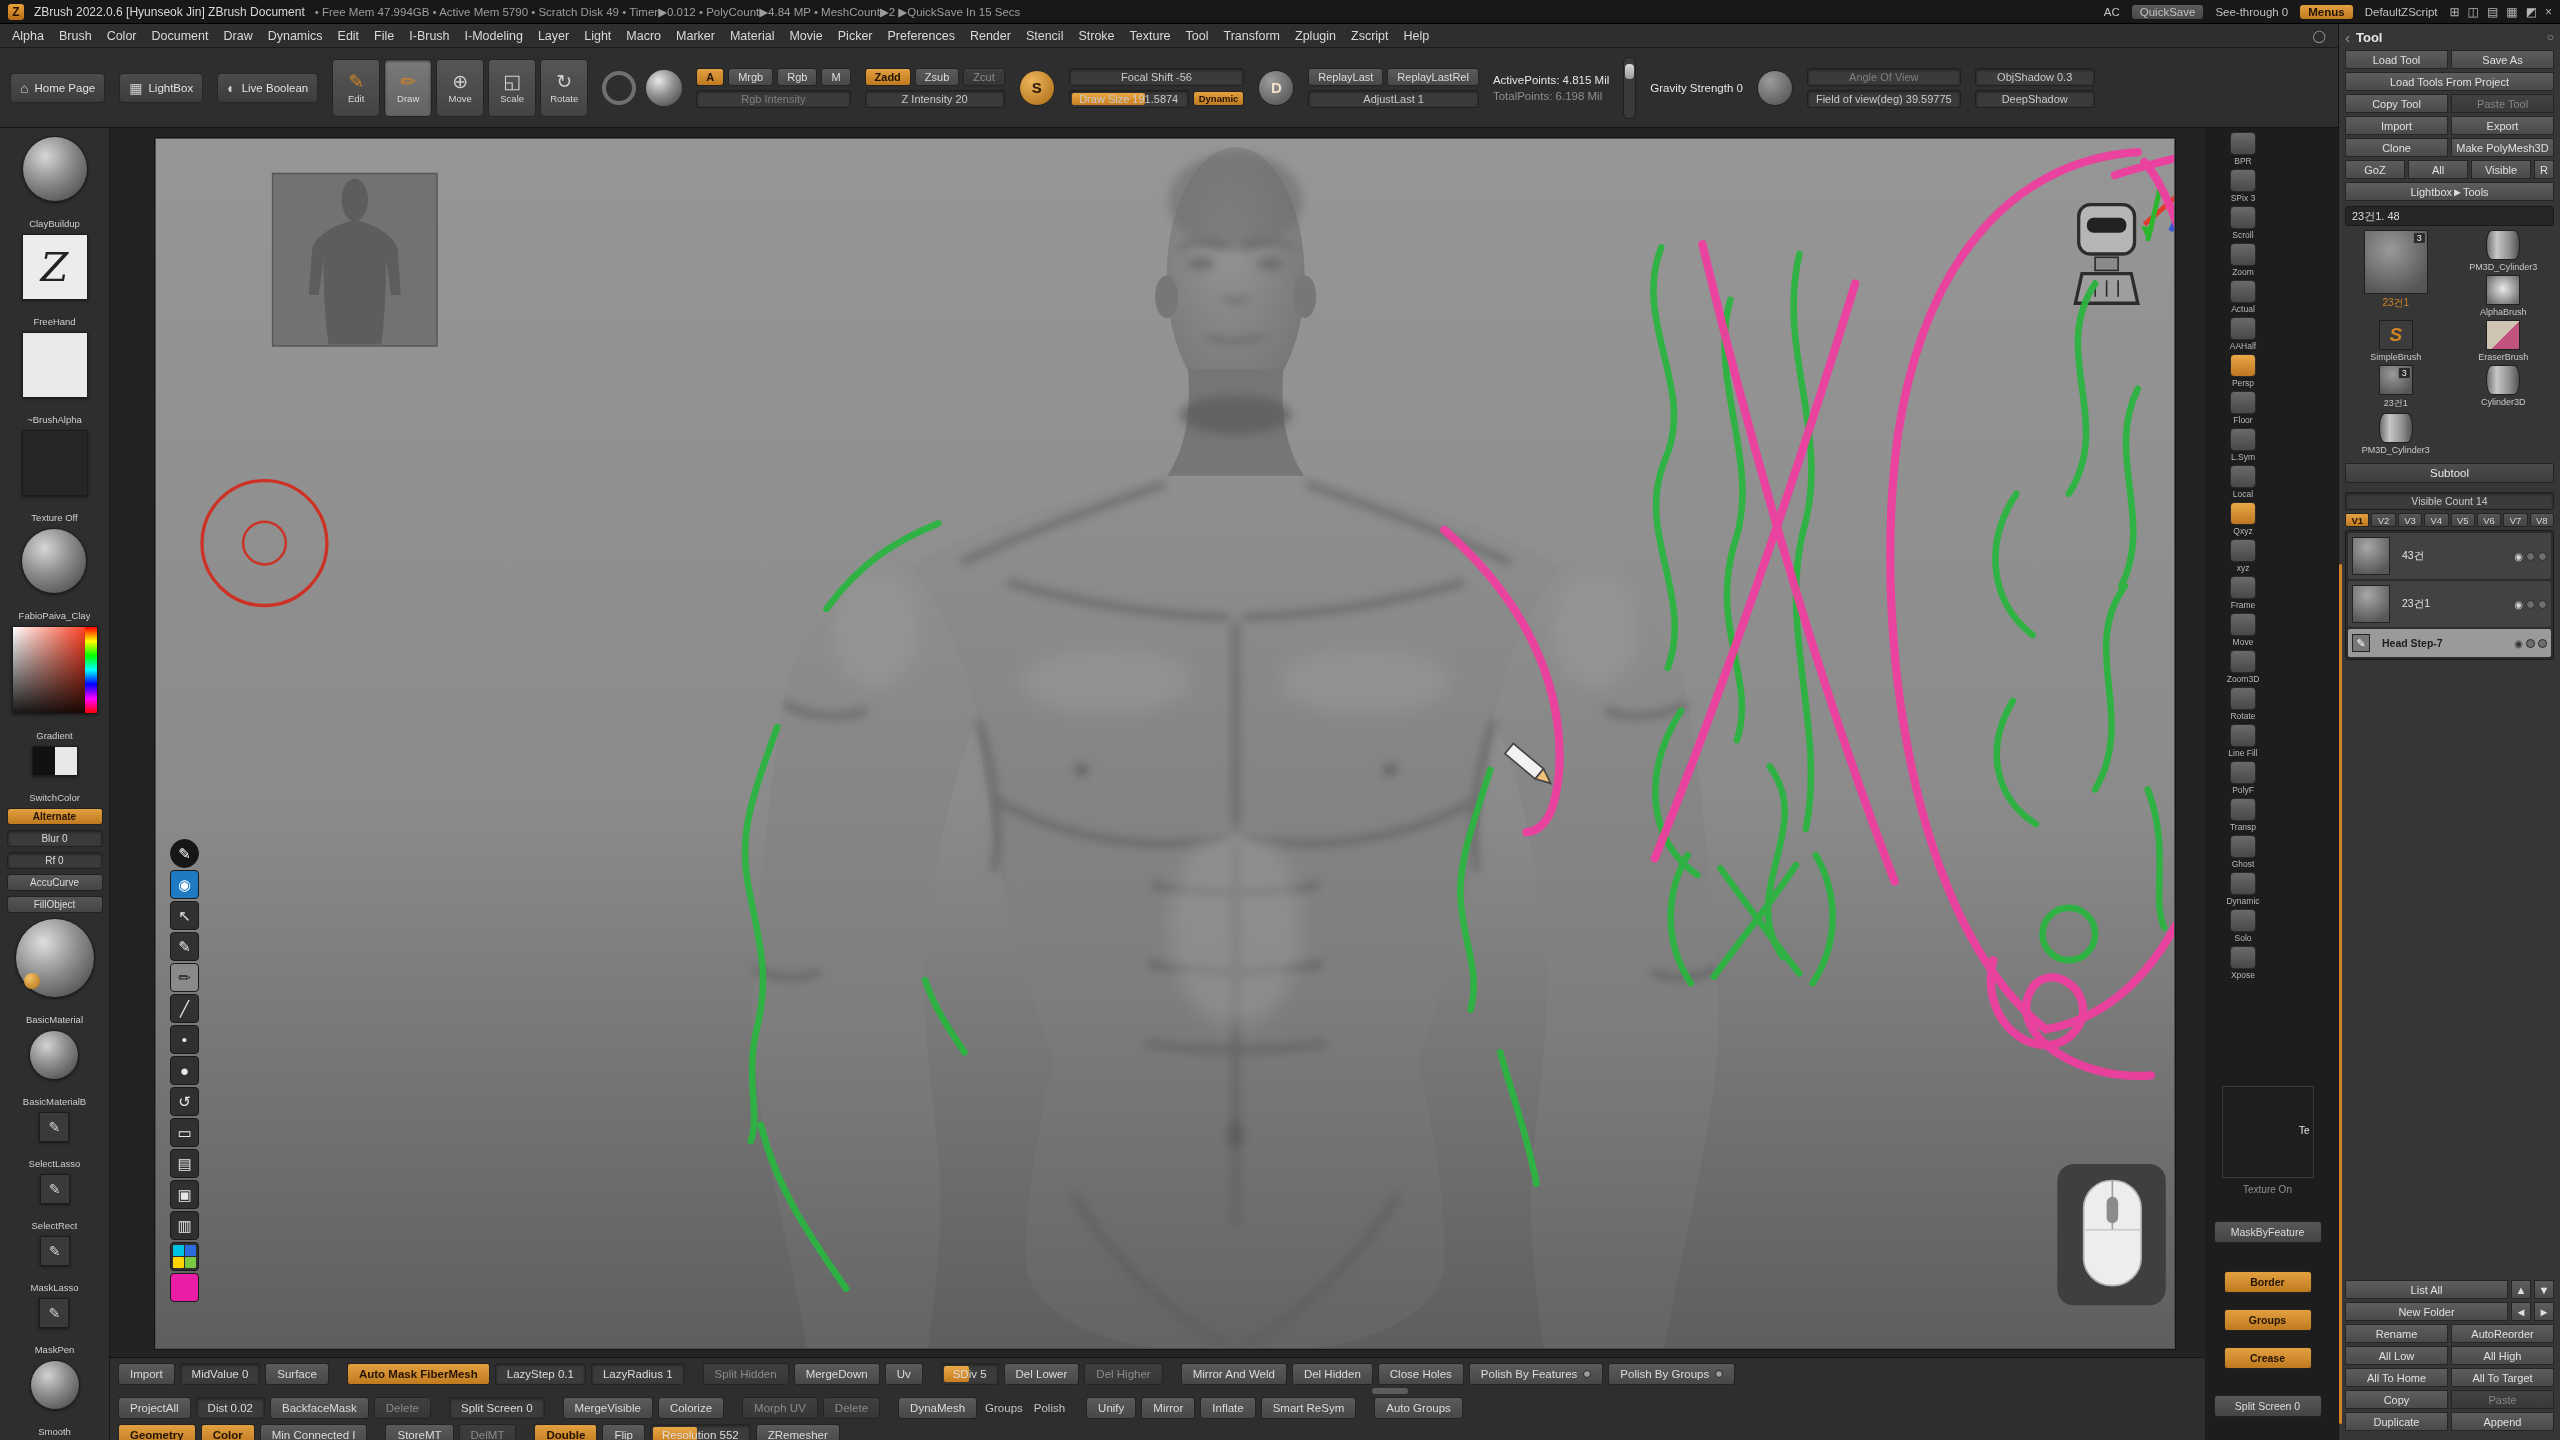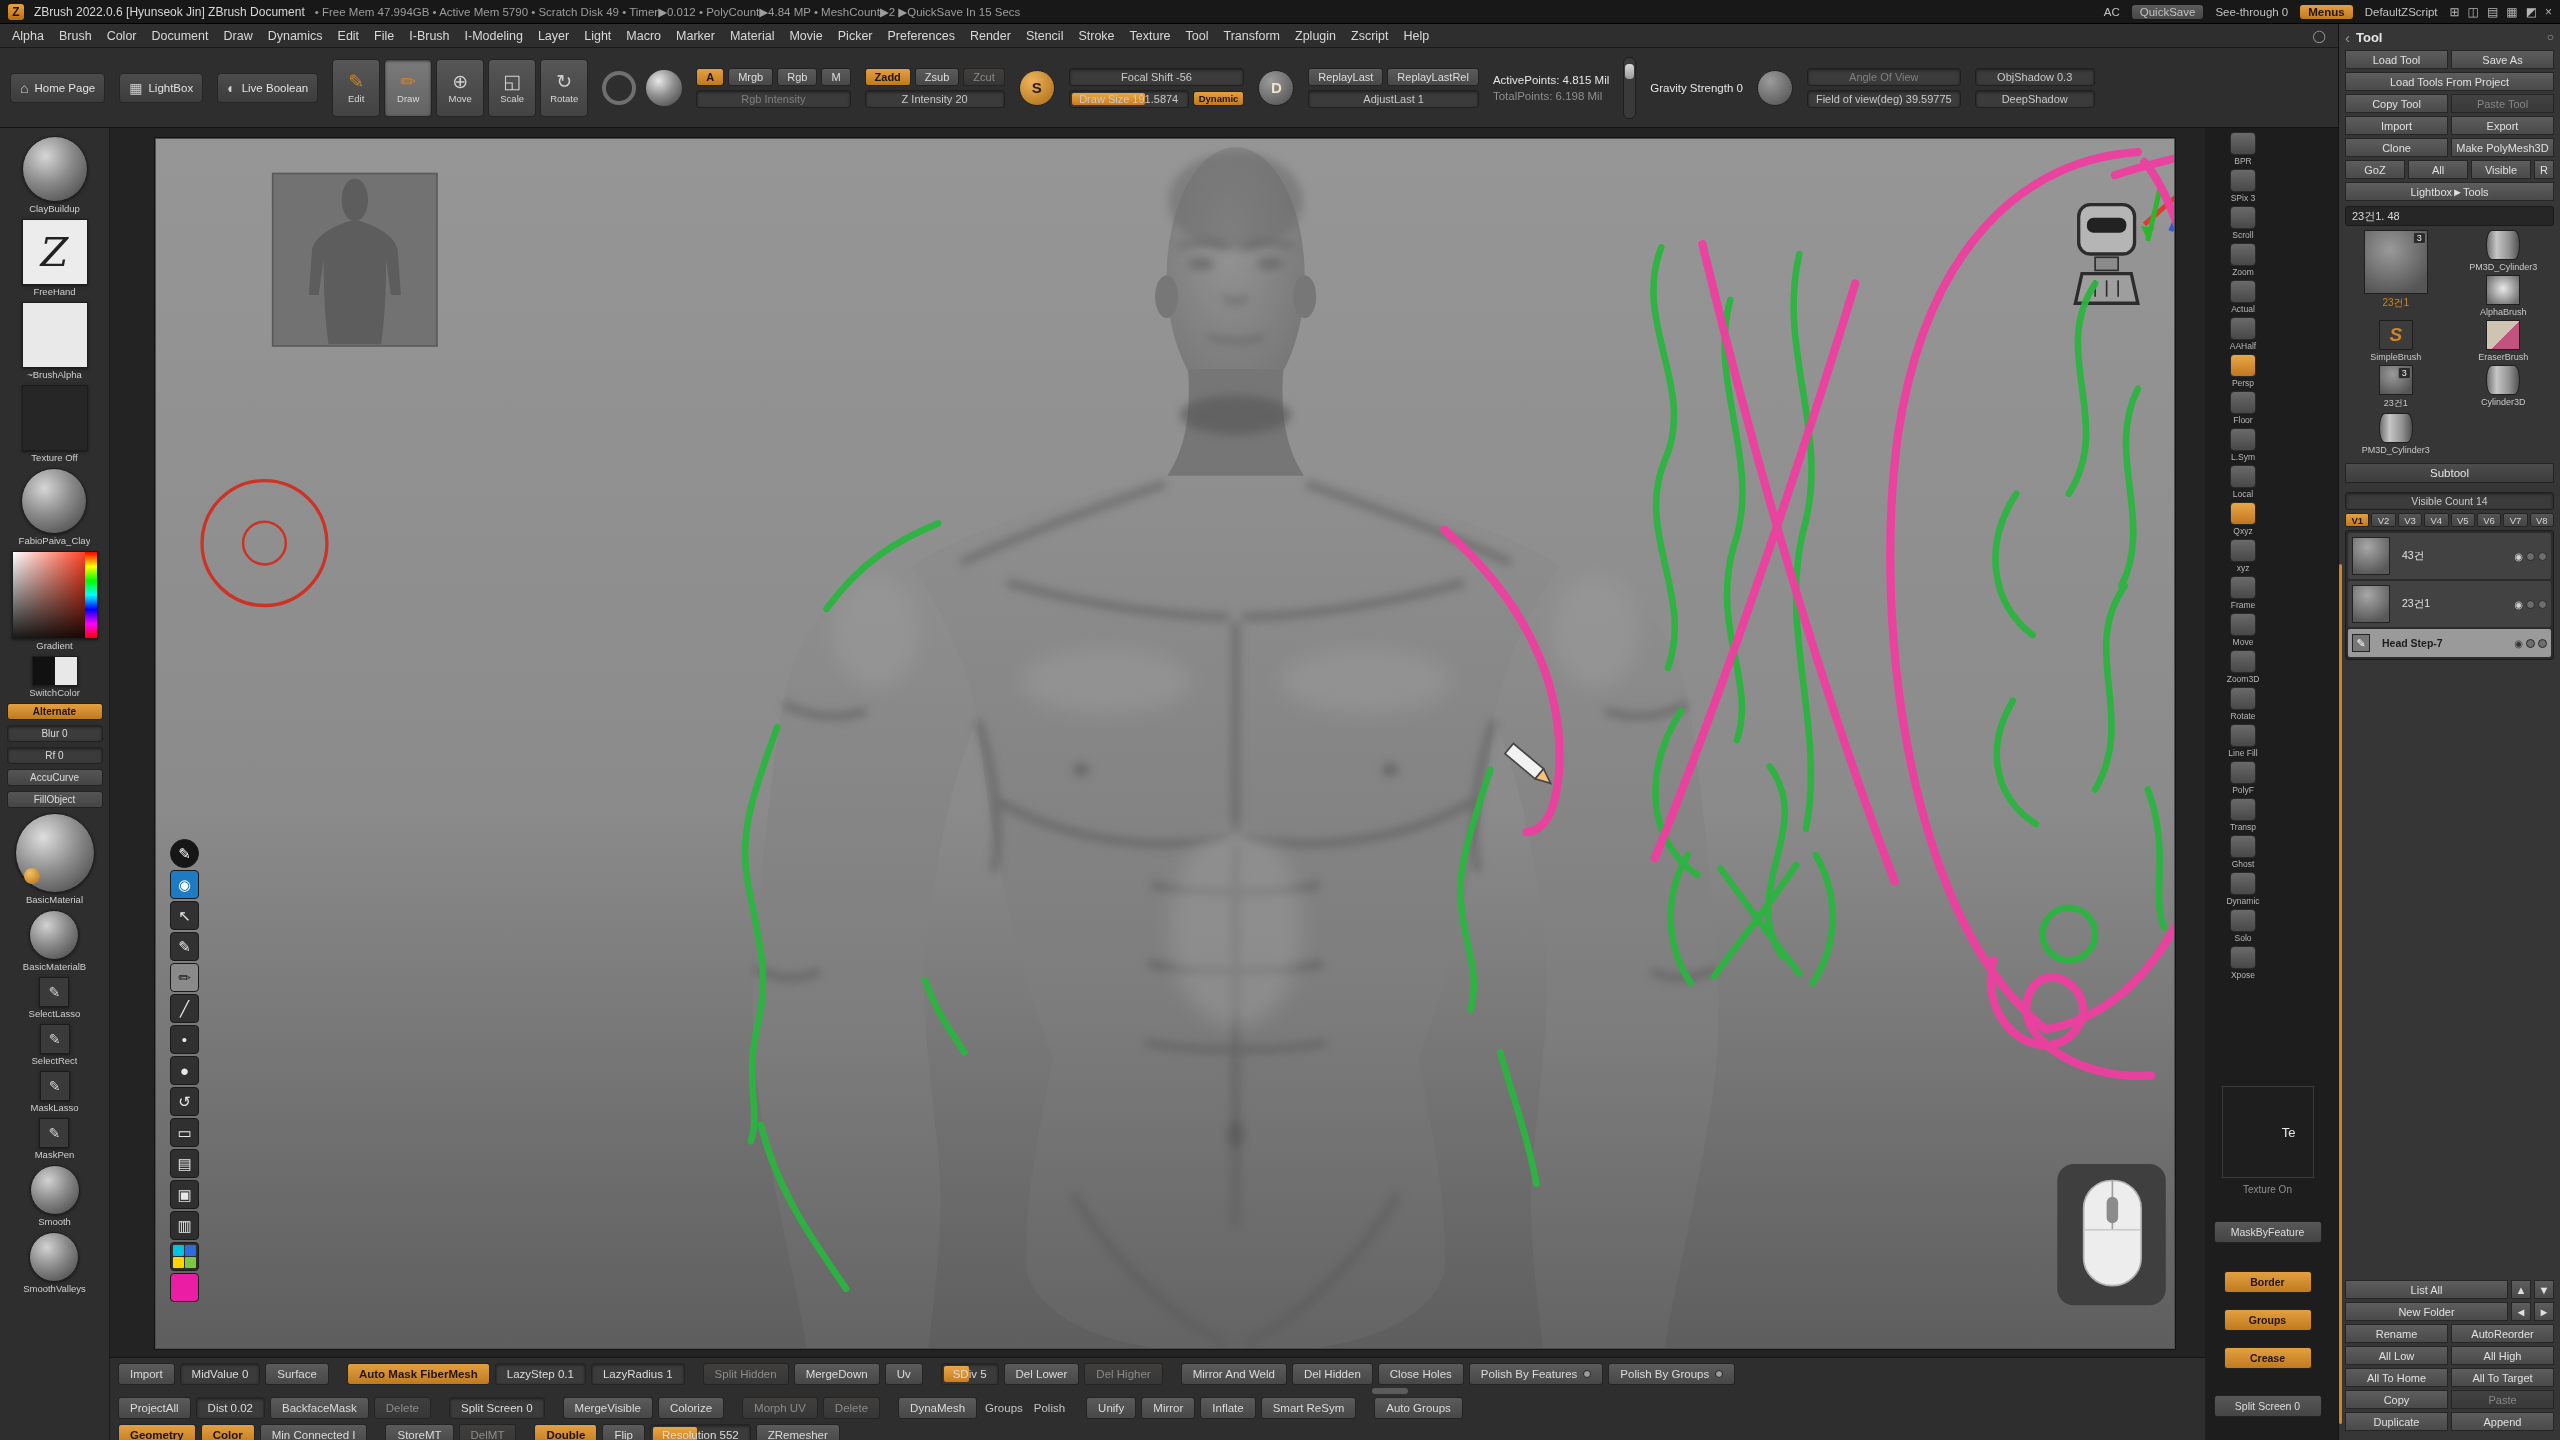--- a/index.html
+++ b/index.html
@@ -49,21 +49,21 @@
   .sl.dimtext{color:#7f7f7f;}
   .circle-icon{width:36px;height:36px;border-radius:50%;background:radial-gradient(circle at 35% 30%,#9b9b9b,#4c4c4c);border:1px solid #222;display:flex;align-items:center;justify-content:center;font-weight:bold;color:#f0e2c8;font-size:15px;}
   .circle-icon.s{color:#2b1a05;background:radial-gradient(circle at 35% 30%,#efb45a,#a86a15);}
   .stat{font-size:11.5px;color:#e6e6e6;white-space:nowrap;}
   .stat.dim{color:#8f8f8f;}
   .vslider{width:13px;height:62px;background:#3a3a3a;border:1px solid #1f1f1f;border-radius:6px;position:relative;}
   .vhandle{position:absolute;left:1px;top:6px;width:9px;height:15px;border-radius:4px;background:linear-gradient(#d9d9d9,#9a9a9a);}
 
   
   .sidebar{position:absolute;left:0;top:128px;width:110px;height:1312px;background:#2e2e2e;border-right:1px solid #191919;display:flex;flex-direction:column;align-items:center;padding-top:8px;gap:5px;overflow:hidden;}
-  .sb-item{display:flex;flex-direction:column;align-items:center;gap:1px;}
+  .sb-item{display:flex;flex-direction:column;align-items:center;gap:16px;}
   .sb-label{font-size:9.5px;color:#cfcfcf;max-width:106px;overflow:hidden;white-space:nowrap;}
   .sb-thumb{border:1px solid #1c1c1c;box-shadow:0 1px 3px rgba(0,0,0,.5);}
   .thumb-sphere{width:66px;height:66px;border-radius:50%;background:radial-gradient(circle at 35% 30%,#d6d6d6,#8a8a8a 45%,#3c3c3c);}
   .thumb-sphere-big{width:80px;height:80px;border-radius:50%;background:radial-gradient(circle at 35% 30%,#dedede,#8f8f8f 45%,#3a3a3a);position:relative;}
   .thumb-sphere-big::after{content:"";position:absolute;left:8px;bottom:8px;width:16px;height:16px;border-radius:50%;background:radial-gradient(circle at 35% 30%,#f3c268,#b06f12);}
   .thumb-sphere-sm{width:50px;height:50px;border-radius:50%;background:radial-gradient(circle at 35% 30%,#d2d2d2,#898989 45%,#3d3d3d);}
   .thumb-freehand{width:66px;height:66px;background:#ececec;color:#222;font-family:"DejaVu Serif",serif;font-style:italic;font-size:40px;display:flex;align-items:center;justify-content:center;}
   .thumb-white{width:66px;height:66px;background:#e9e9e9;}
   .thumb-dark{width:66px;height:66px;background:#262626;}
   .thumb-picker{width:86px;height:88px;background:linear-gradient(to bottom,rgba(0,0,0,0),rgba(0,0,0,.9)),linear-gradient(to right,#ffffff,#ff2200);position:relative;}
@@ -90,21 +90,21 @@
   
   .right-strip{position:absolute;left:2205px;top:132px;width:100px;display:flex;flex-direction:column;gap:3px;padding-left:12px;}
   .strip-item{display:flex;flex-direction:column;align-items:center;width:52px;}
   .strip-icon{width:26px;height:23px;border-radius:4px;background:linear-gradient(#6a6a6a,#484848);border:1px solid #2a2a2a;}
   .strip-icon.on{background:linear-gradient(#e8a845,#c07621);}
   .strip-label{font-size:8.5px;color:#b8b8b8;margin-top:1px;white-space:nowrap;}
 
   
   .tray{position:absolute;left:2205px;top:1086px;width:125px;display:flex;flex-direction:column;align-items:center;}
   .tray-thumb{width:92px;height:92px;background:#1e1e1e;border:1px solid #3c3c3c;position:relative;}
-  .tray-te{position:absolute;right:17px;top:42%;font-size:13px;color:#e8e8e8;}
+  .tray-te{position:absolute;right:3px;top:42%;font-size:10px;color:#e8e8e8;}
   .tray-label{font-size:10px;color:#8f8f8f;margin-top:6px;}
   .tray-btn{width:108px;height:22px;margin-top:26px;display:flex;align-items:center;justify-content:center;font-size:10.5px;color:#dedede;background:linear-gradient(#575757,#454545);border-radius:3px;border:1px solid #222;}
   .tray-btn.orange{width:88px;margin-top:16px;background:linear-gradient(#e3a040,#bf7a1f);color:#241403;font-weight:bold;}
   .tray-btn.first-orange{margin-top:28px;}
 
   
   .tool-panel{position:absolute;left:2338px;top:24px;width:222px;height:1416px;background:#363636;border-left:1px solid #141414;display:flex;flex-direction:column;padding:0 6px 6px;}
   .tp-header{height:26px;display:flex;align-items:center;gap:6px;color:#e5e5e5;font-size:13px;font-weight:bold;}
   .tp-header .chev{color:#9a9a9a;font-weight:normal;font-size:15px;}
   .tp-header .spacer{flex:1;}

